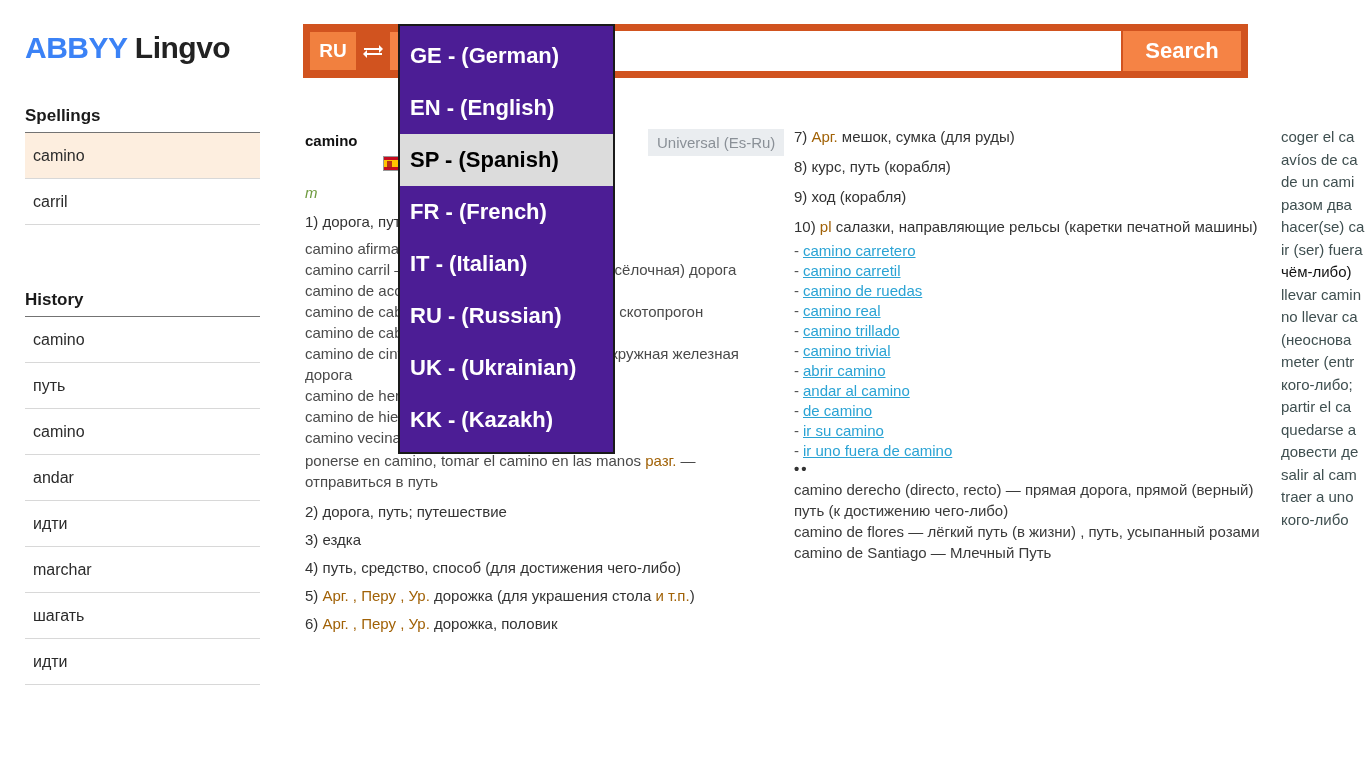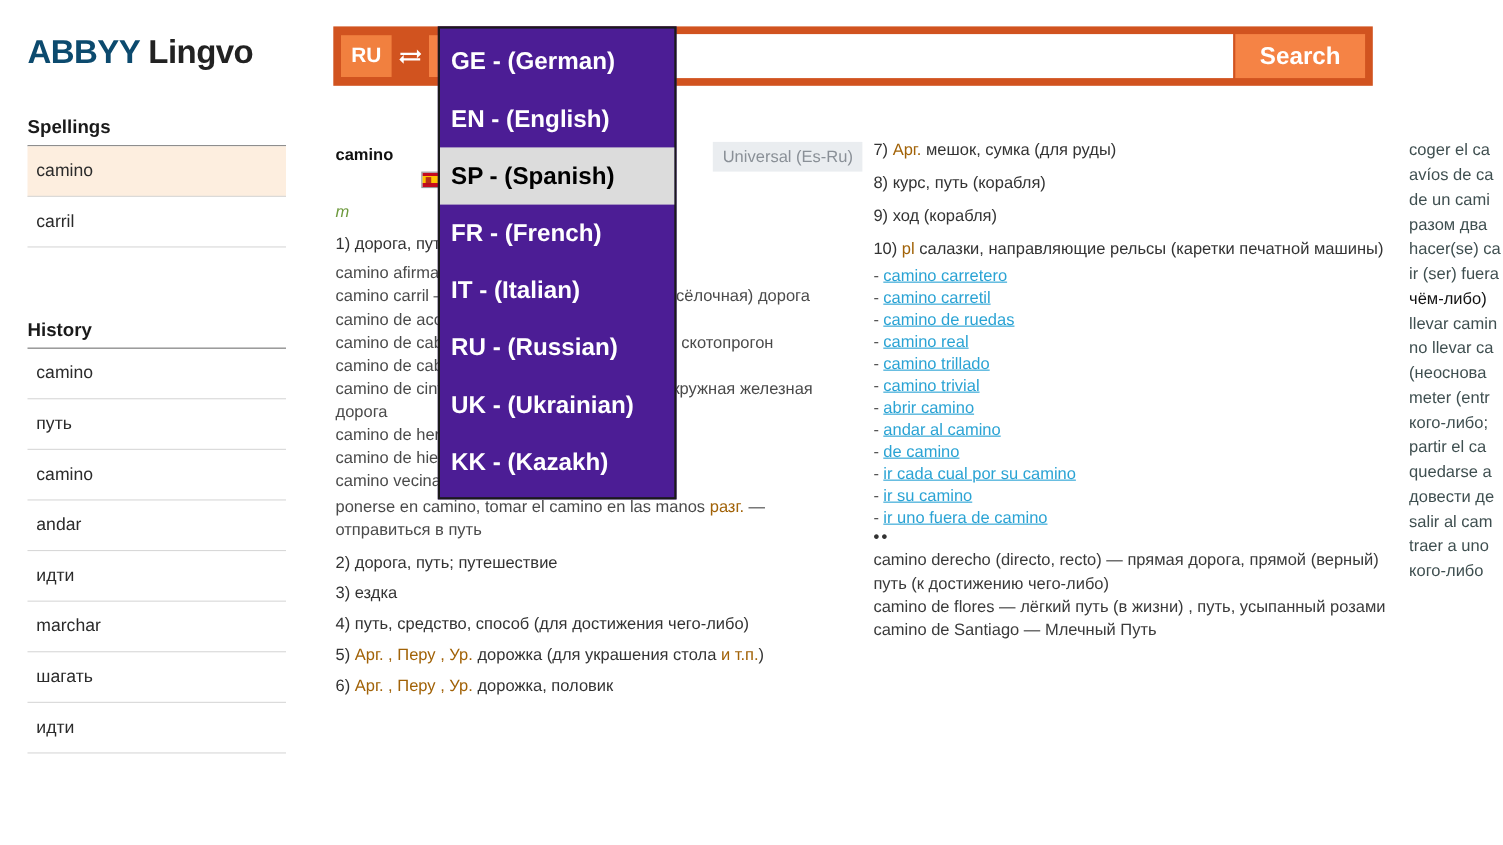--- a/index.html
+++ b/index.html
@@ -12,21 +12,21 @@
   }
   #root { position: relative; width: 1366px; height: 768px; }
 
   
   .sidebar { position: absolute; left: 0; top: 0; width: 300px; height: 768px; }
   .brand {
     position: absolute; left: 25px; top: 31px;
     font-size: 30px; font-weight: bold; letter-spacing: -0.5px;
     white-space: nowrap;
   }
-  .brand .abbyy { color: #0c4a6e; }
+  .brand .abbyy { color: #3b82f6; }
   .brand .lingvo { color: #222222; }
 
   .panel-title {
     font-size: 17px; font-weight: bold; color: #1a1a1a;
     padding: 0 0 6px 0; margin: 0;
   }
   .panel { position: absolute; left: 25px; width: 235px; }
   .panel-rule { border-bottom: 1px solid #737373; }
   .list { list-style: none; margin: 0; padding: 0; }
   .list li {
@@ -263,21 +263,20 @@
       <ul class="linklist">
         <li><span class="dash">-</span><a>camino carretero</a></li>
         <li><span class="dash">-</span><a>camino carretil</a></li>
         <li><span class="dash">-</span><a>camino de ruedas</a></li>
         <li><span class="dash">-</span><a>camino real</a></li>
         <li><span class="dash">-</span><a>camino trillado</a></li>
         <li><span class="dash">-</span><a>camino trivial</a></li>
         <li><span class="dash">-</span><a>abrir camino</a></li>
         <li><span class="dash">-</span><a>andar al camino</a></li>
         <li><span class="dash">-</span><a>de camino</a></li>
-        <li><span class="dash">-</span><a>ir cada cual por su camino</a></li>
         <li><span class="dash">-</span><a>ir su camino</a></li>
         <li><span class="dash">-</span><a>ir uno fuera de camino</a></li>
       </ul>
 
       <div class="dots">••</div>
 
       <div class="tail">
         <div>camino derecho (directo, recto) — прямая дорога, прямой (верный) путь  (к достижению чего-либо)</div>
         <div>camino de flores — лёгкий путь  (в жизни) , путь, усыпанный розами</div>
         <div>camino de Santiago — Млечный Путь</div>

